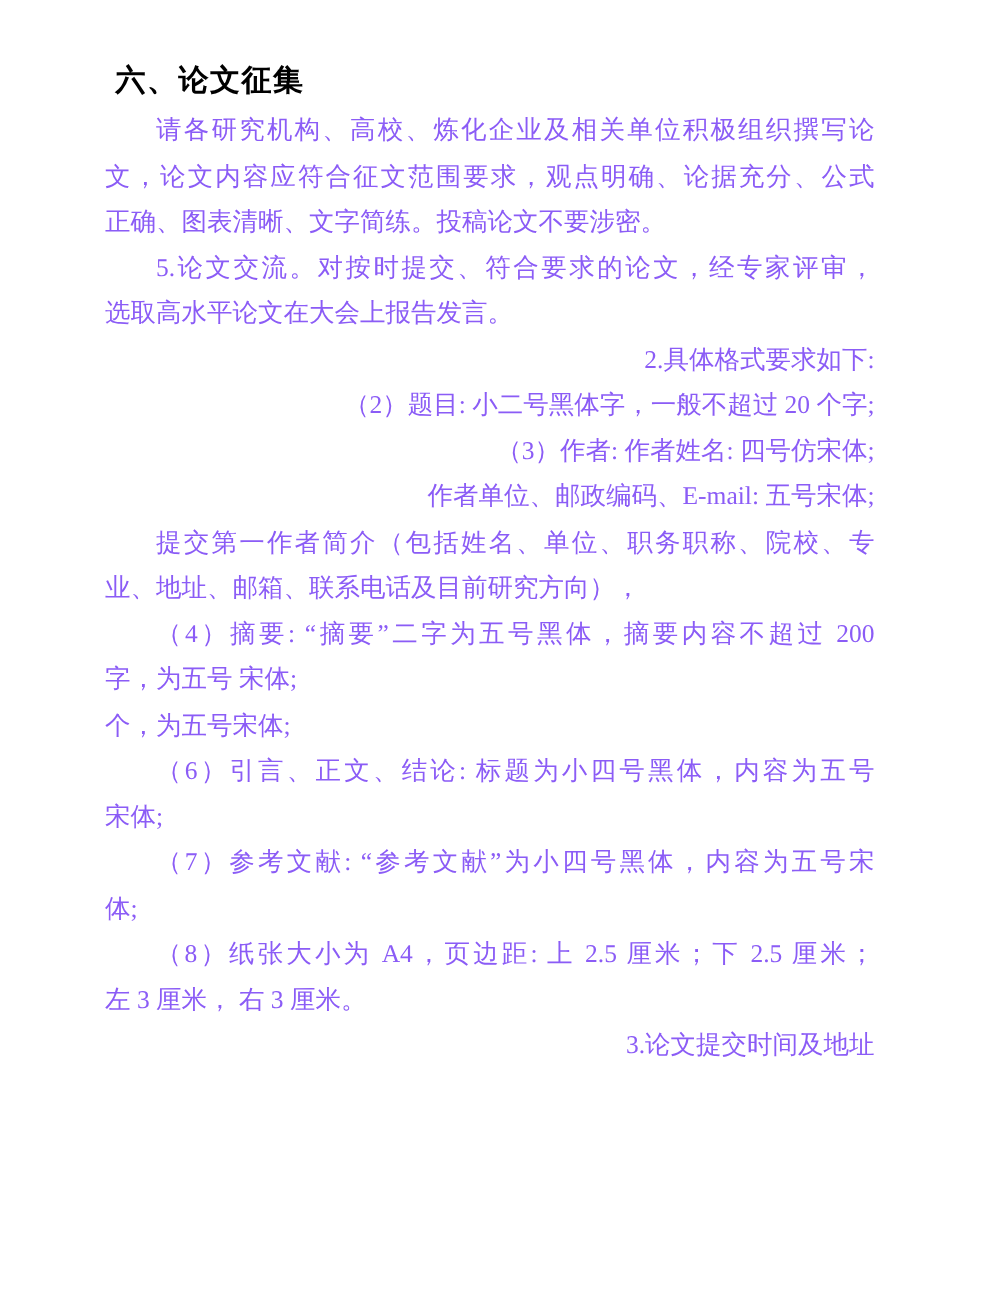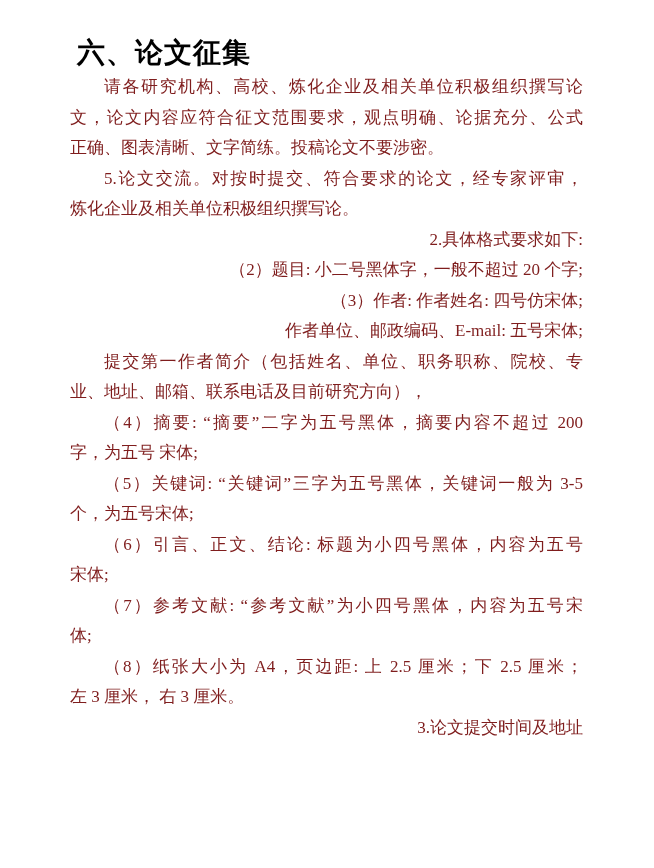--- a/index.html
+++ b/index.html
@@ -13,32 +13,32 @@
     height: 868px;
     background: #ffffff;
     overflow: hidden;
     box-sizing: border-box;
     padding: 38px 71px 0 70px;
     color: #141414;
   }
   .doc-heading {
     font-family: "DejaVu Sans", "Liberation Sans", sans-serif;
     font-weight: 700;
-    font-size: 28px;
+    font-size: 20px;
     line-height: 30px;
     height: 30px;
     color: #000000;
     padding-left: 7px;
     margin: 0 0 4px 0;
     letter-spacing: 1px;
   }
   .doc-body {
     font-family: "Liberation Serif", "DejaVu Serif", serif;
     font-size: 17px;
-    color: #7f1d1d;
+    color: #8b5cf6;
   }
   .line {
     line-height: 30.5px;
     height: 30.5px;
     white-space: pre-wrap;
     text-align: left;
   }
   .line.ind {
     padding-left: 34px; 
     text-align: right;
@@ -51,30 +51,29 @@
 </head>
 <body>
 
 <div class="page">
   <h2 class="doc-heading">六、论文征集</h2>
   <div class="doc-body">
     <div class="line ind jst">请各研究机构、高校、炼化企业及相关单位积极组织撰写论</div>
     <div class="line jst">文，论文内容应符合征文范围要求，观点明确、论据充分、公式</div>
     <div class="line">正确、图表清晰、文字简练。投稿论文不要涉密。</div>
     <div class="line ind jst">5.论文交流。对按时提交、符合要求的论文，经专家评审，</div>
-    <div class="line">炼化企业及相关单位积极组织撰写论。</div>
+    <div class="line">选取高水平论文在大会上报告发言。</div>
     <div class="line ind">2.具体格式要求如下:</div>
     <div class="line ind">（2）题目: 小二号黑体字，一般不超过 20 个字;</div>
     <div class="line ind">（3）作者: 作者姓名: 四号仿宋体;</div>
     <div class="line ind">作者单位、邮政编码、E-mail: 五号宋体;</div>
     <div class="line ind jst">提交第一作者简介（包括姓名、单位、职务职称、院校、专</div>
     <div class="line">业、地址、邮箱、联系电话及目前研究方向），</div>
     <div class="line ind jst">（4）摘要: “摘要”二字为五号黑体，摘要内容不超过 200</div>
     <div class="line">字，为五号 宋体;</div>
-    <div class="line ind jst">（5）关键词: “关键词”三字为五号黑体，关键词一般为 3-5</div>
     <div class="line">个，为五号宋体;</div>
     <div class="line ind jst">（6）引言、正文、结论: 标题为小四号黑体，内容为五号</div>
     <div class="line">宋体;</div>
     <div class="line ind jst">（7）参考文献: “参考文献”为小四号黑体，内容为五号宋</div>
     <div class="line">体;</div>
     <div class="line ind jst">（8）纸张大小为 A4，页边距: 上 2.5 厘米；下 2.5 厘米；</div>
     <div class="line">左 3 厘米， 右 3 厘米。</div>
     <div class="line ind">3.论文提交时间及地址</div>
   </div>
 </div>

